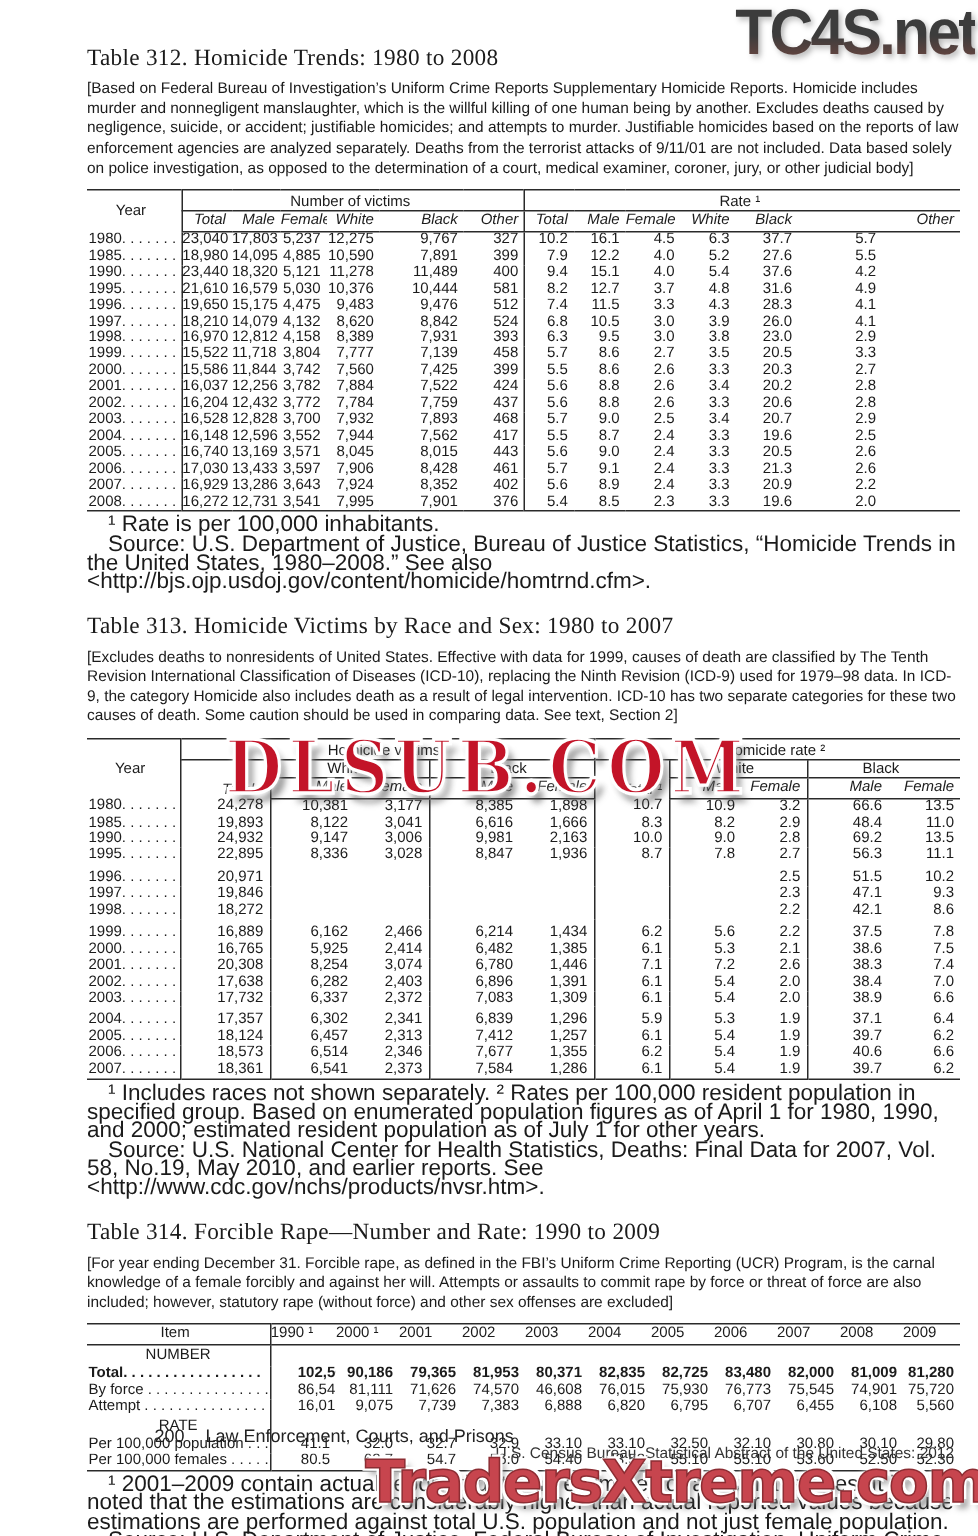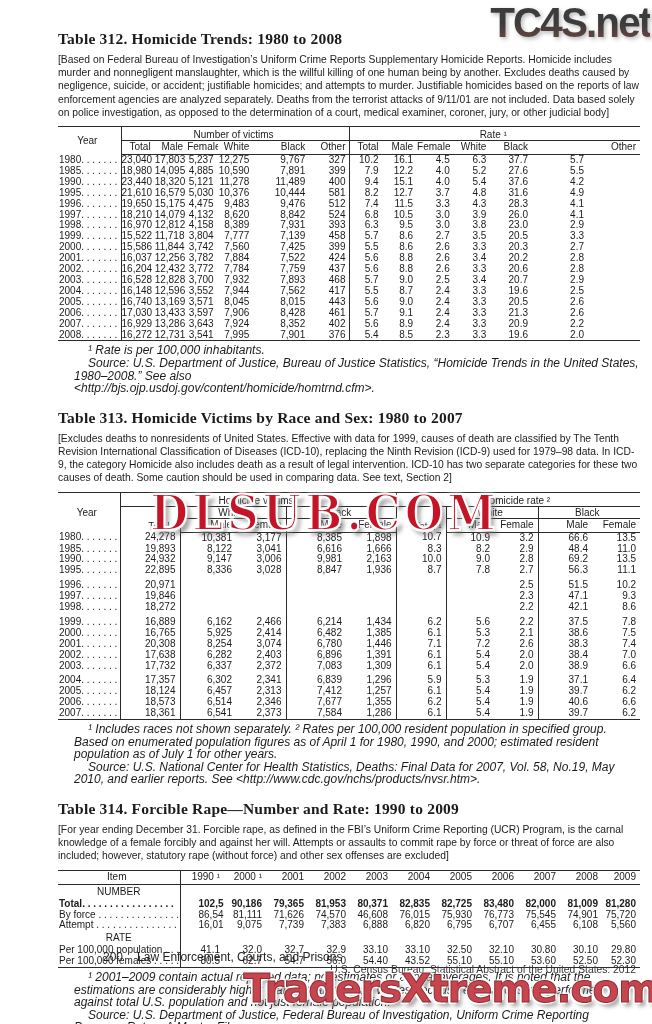--- a/index.html
+++ b/index.html
@@ -1,56 +1,56 @@
 <!DOCTYPE html>
 <html><head>
 <meta charset="utf-8">
 <style>
   html,body{margin:0;padding:0;background:#9a9a9a;}
   .page{position:relative;width:652px;height:1024px;background:#fff;overflow:hidden;
         font-family:"Liberation Sans",sans-serif;color:#1b1b1b;}
   .content{position:absolute;left:58px;top:30px;width:582px;}
 
-  .t-title{font-family:"Liberation Serif",serif;font-weight:bold;font-size:15.5px;
+  .t-title{font-family:"Liberation Serif",serif;font-weight:normal;font-size:15.5px;
            margin:0 0 5px 0;letter-spacing:.2px;}
   .note{font-size:10.3px;line-height:13.2px;margin:0 0 7px 0;}
-  .fnblock{font-size:12px;line-height:12.6px;margin:3px 0 14px 16px;font-style:italic;}
+  .fnblock{font-size:15px;line-height:12.6px;margin:3px 0 14px 0;}
   .fnblock p{margin:0;text-indent:14px;}
   .fnblock p.noindent{text-indent:0;}
 
   table{border-collapse:collapse;table-layout:fixed;width:582px;
         border-top:1.4px solid #2a2a2a;border-bottom:1.4px solid #2a2a2a;
         font-size:10px;margin-bottom:2px;}
   th,td{padding:0 4px 0 0;font-weight:normal;white-space:nowrap;overflow:hidden;}
   thead th{font-size:10px;}
   thead tr.subrow th{border-bottom:1.1px solid #2a2a2a;padding-bottom:2px;}
   th.grp{text-align:center;border-bottom:1px solid #2a2a2a;padding-top:2px;}
   th.grp2{text-align:center;border-bottom:1px solid #2a2a2a;}
   th.th-year,th.th-item{text-align:center;vertical-align:middle;border-right:1.1px solid #2a2a2a;}
-  th.sub{text-align:right;vertical-align:bottom;}
+  th.sub{text-align:right;vertical-align:bottom;font-style:italic;}
   th.vl{border-left:1.1px solid #2a2a2a;}
   td.c-label{text-align:left;padding-left:1px;color:#1b1b1b;}
   td.c-num{text-align:right;}
   td.c-section{text-align:center;padding:2px 0 1px 0;}
   tbody td{height:10.9px;line-height:10.9px;}
   tr.bold td{font-weight:bold;}
   tr.gap td{padding-top:4px;}
 
   
   .t312 tbody td:nth-child(2){border-left:1.1px solid #2a2a2a;}
   .t312 tbody td:nth-child(8){border-left:1.1px solid #2a2a2a;}
   .t312 td:nth-child(13),.t312 th:nth-child(13){padding-right:56px;}
   .t313 tbody td:nth-child(2),
   .t313 tbody td:nth-child(3),
   .t313 tbody td:nth-child(5),
   .t313 tbody td:nth-child(7),
   .t313 tbody td:nth-child(8),
   .t313 tbody td:nth-child(10){border-left:1.1px solid #2a2a2a;}
   .t314 tbody td:nth-child(2){border-left:1.1px solid #2a2a2a;padding-left:18px;}
-  .t314 thead th{text-align:right;vertical-align:bottom;padding-bottom:2px;}
+  .t314 thead th{text-align:left;vertical-align:bottom;padding-bottom:2px;}
   .t314 thead th.th-item{text-align:center;border-right:1.1px solid #2a2a2a;}
 
   
   .wm{position:absolute;pointer-events:none;user-select:none;}
   .wm-tc4s{top:-2px;right:2px;font-family:"Liberation Sans",sans-serif;font-weight:bold;
            font-size:43px;letter-spacing:-2px;transform:scaleX(.94);transform-origin:right top;
            background:linear-gradient(#3c3c3c 52%,#6e4741 90%);
            -webkit-background-clip:text;background-clip:text;color:transparent;
            filter:drop-shadow(2px 2px 2px rgba(0,0,0,.28));}
   .wm-dlsub{left:150px;top:487px;font-family:"DejaVu Serif",serif;font-weight:bold;

